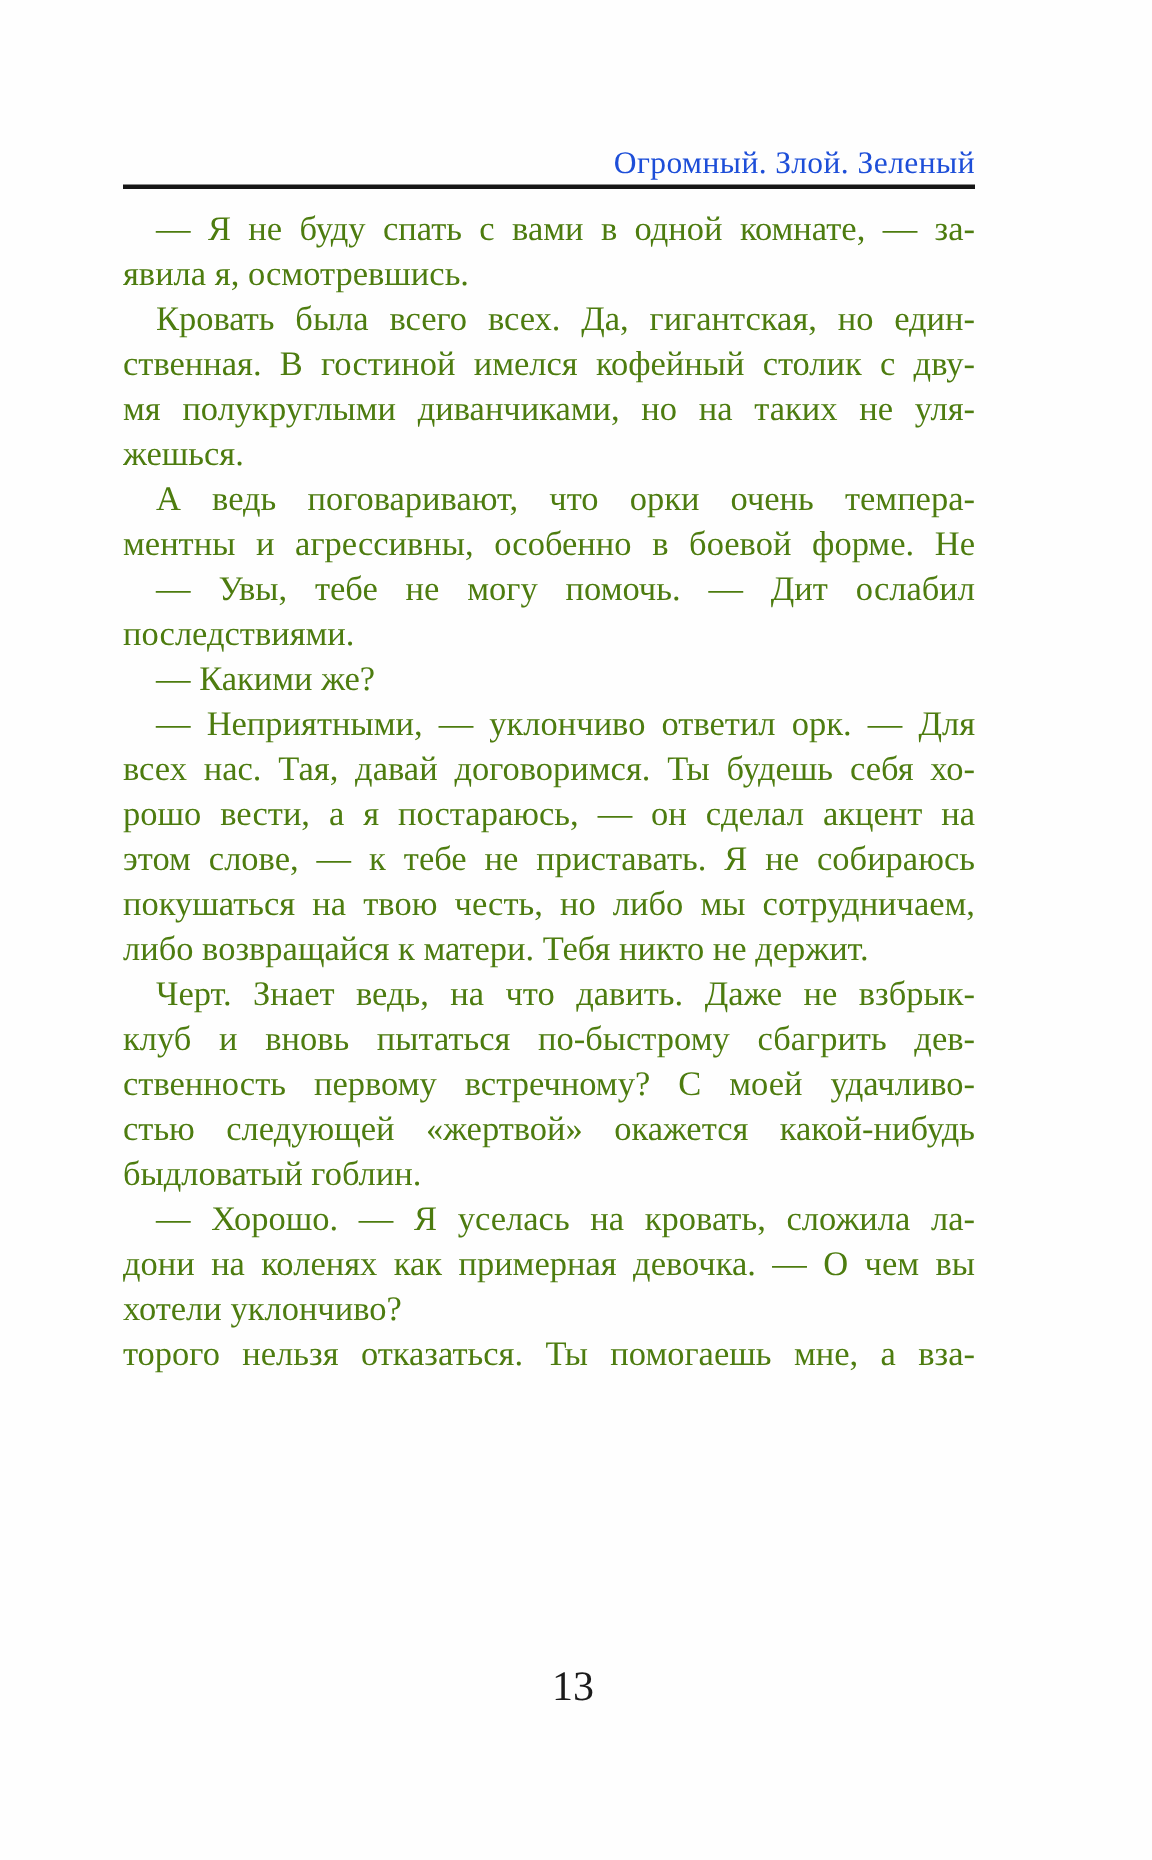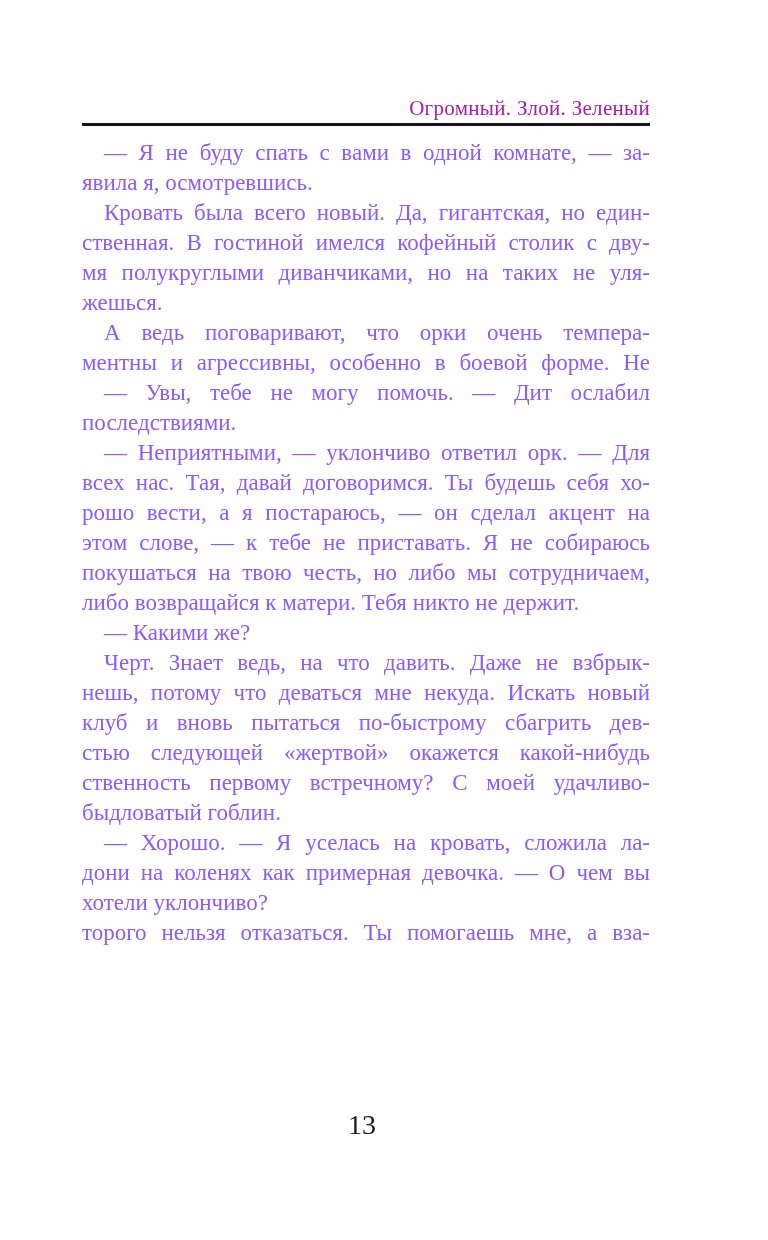--- a/index.html
+++ b/index.html
@@ -17,38 +17,38 @@
     color: #1f1f1f;
   }
   .running-head {
     position: absolute;
     top: 95px;
     left: 82px;
     width: 568px;
     text-align: right;
     font-size: 21px;
     line-height: 26px;
-    color: #a21caf;
+    color: #1d4ed8;
     letter-spacing: 0.3px;
   }
   .header-rule {
     position: absolute;
     top: 123px;
     left: 82px;
     width: 568px;
     height: 3px;
     background: #161616;
   }
   .body-text {
     position: absolute;
     top: 138px;
     left: 82px;
     width: 568px;
     font-size: 23px;
-    color: #8b5cf6;
+    color: #4d7c0f;
   }
   .para {
     margin: 0;
     padding: 0;
   }
   .line {
     height: 30px;
     line-height: 30px;
     text-align: justify;
     text-align-last: justify;
@@ -57,21 +57,21 @@
   }
   .line.first {
     text-indent: 22px;
   }
   .line.last {
     text-align-last: left;
   }
   .page-number {
     position: absolute;
     top: 1108px;
-    left: 78px;
+    left: 98px;
     width: 568px;
     text-align: center;
     font-size: 28px;
     line-height: 34px;
     color: #1b1b1b;
   }
 </style>
 </head>
 <body>
 
@@ -82,50 +82,49 @@
   </div>
 
   <div class="header-rule"></div>
 
   <div class="body-text" id="body-text">
       <div class="para">
         <div class="line first">— Я не буду спать с вами в одной комнате, — за-</div>
         <div class="line last">явила я, осмотревшись.</div>
       </div>
       <div class="para">
-        <div class="line first">Кровать была всего новый. Да, гигантская, но един-</div>
+        <div class="line first">Кровать была всего всех. Да, гигантская, но един-</div>
         <div class="line">ственная. В гостиной имелся кофейный столик с дву-</div>
         <div class="line">мя полукруглыми диванчиками, но на таких не уля-</div>
         <div class="line last">жешься.</div>
       </div>
       <div class="para">
         <div class="line first">А ведь поговаривают, что орки очень темпера-</div>
         <div class="line">ментны и агрессивны, особенно в боевой форме. Не</div>
       </div>
       <div class="para">
         <div class="line first">— Увы, тебе не могу помочь. — Дит ослабил</div>
         <div class="line last">последствиями.</div>
       </div>
       <div class="para">
+        <div class="line first last">— Какими же?</div>
+      </div>
+      <div class="para">
         <div class="line first">— Неприятными, — уклончиво ответил орк. — Для</div>
         <div class="line">всех нас. Тая, давай договоримся. Ты будешь себя хо-</div>
         <div class="line">рошо вести, а я постараюсь, — он сделал акцент на</div>
         <div class="line">этом слове, — к тебе не приставать. Я не собираюсь</div>
         <div class="line">покушаться на твою честь, но либо мы сотрудничаем,</div>
         <div class="line last">либо возвращайся к матери. Тебя никто не держит.</div>
       </div>
       <div class="para">
-        <div class="line first last">— Какими же?</div>
-      </div>
-      <div class="para">
         <div class="line first">Черт. Знает ведь, на что давить. Даже не взбрык-</div>
-        <div class="line">нешь, потому что деваться мне некуда. Искать новый</div>
         <div class="line">клуб и вновь пытаться по-быстрому сбагрить дев-</div>
+        <div class="line">ственность первому встречному? С моей удачливо-</div>
         <div class="line">стью следующей «жертвой» окажется какой-нибудь</div>
-        <div class="line">ственность первому встречному? С моей удачливо-</div>
         <div class="line last">быдловатый гоблин.</div>
       </div>
       <div class="para">
         <div class="line first">— Хорошо. — Я уселась на кровать, сложила ла-</div>
         <div class="line">дони на коленях как примерная девочка. — О чем вы</div>
         <div class="line last">хотели уклончиво?</div>
       </div>
       <div class="para">
         <div class="line">торого нельзя отказаться. Ты помогаешь мне, а вза-</div>
       </div>

